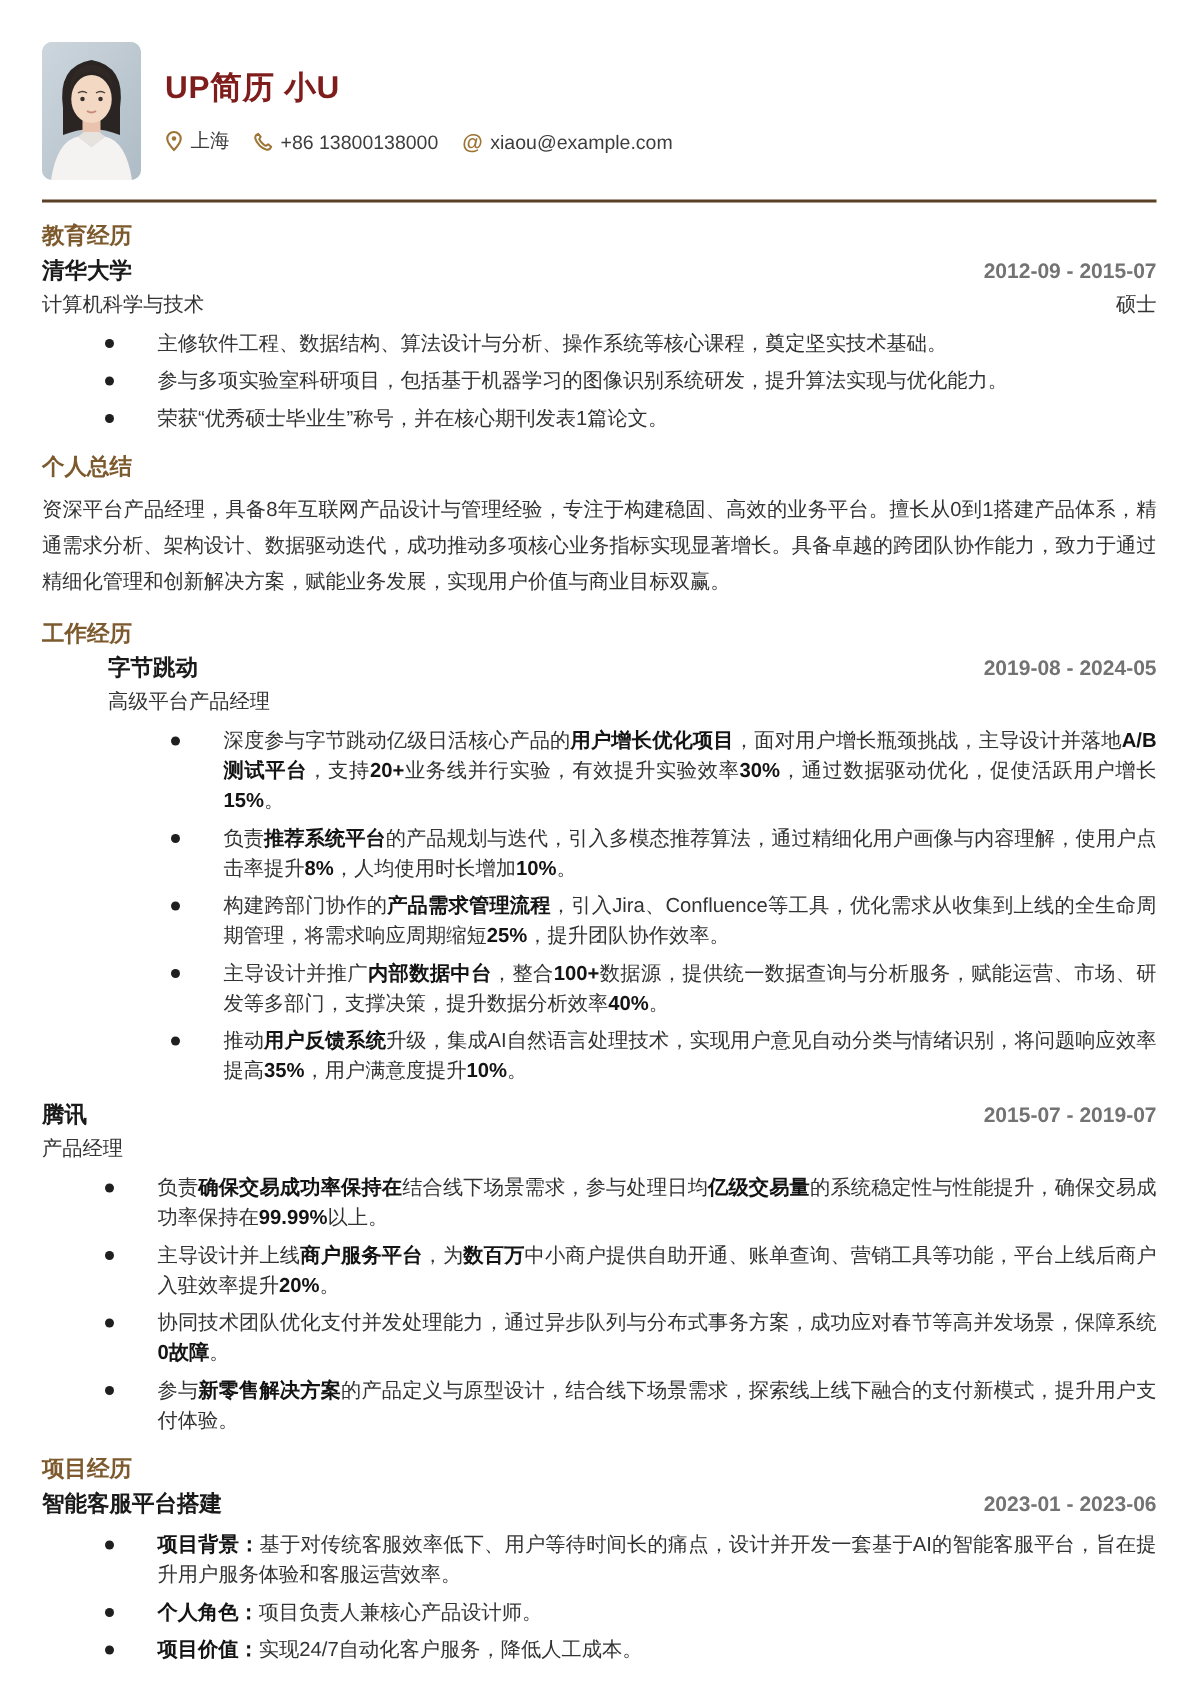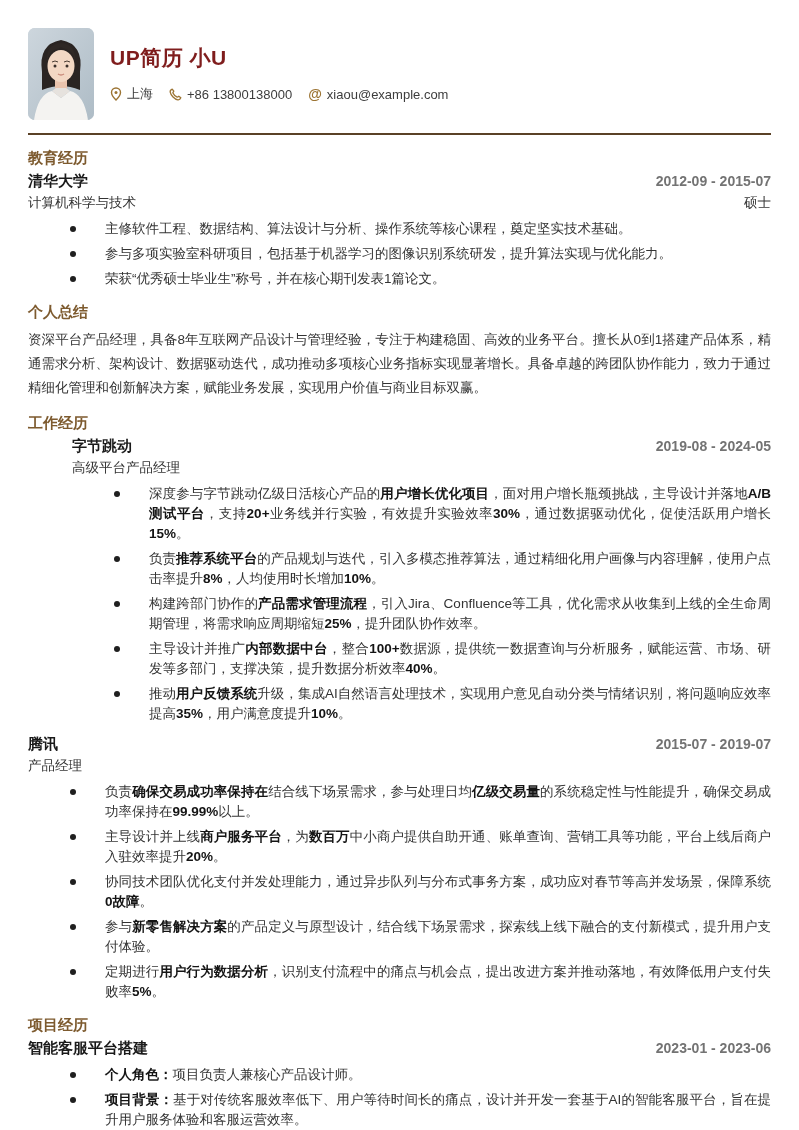--- a/index.html
+++ b/index.html
@@ -166,32 +166,31 @@
         <span class="date">2015-07 - 2019-07</span>
       </div>
       <div class="row sub-row">
         <span class="role">产品经理</span>
       </div>
       <ul class="bullets">
         <li><span>负责</span><span class="bold">确保交易成功率保持在</span><span>结合线下场景需求，参与处理日均</span><span class="bold">亿级交易量</span><span>的系统稳定性与性能提升，确保交易成功率保持在</span><span class="bold">99.99%</span><span>以上。</span></li>
         <li><span>主导设计并上线</span><span class="bold">商户服务平台</span><span>，为</span><span class="bold">数百万</span><span>中小商户提供自助开通、账单查询、营销工具等功能，平台上线后商户入驻效率提升</span><span class="bold">20%</span><span>。</span></li>
         <li><span>协同技术团队优化支付并发处理能力，通过异步队列与分布式事务方案，成功应对春节等高并发场景，保障系统</span><span class="bold">0故障</span><span>。</span></li>
         <li><span>参与</span><span class="bold">新零售解决方案</span><span>的产品定义与原型设计，结合线下场景需求，探索线上线下融合的支付新模式，提升用户支付体验。</span></li>
-        <li><span>定期进行</span><span class="bold">用户行为数据分析</span><span>，识别支付流程中的痛点与机会点，提出改进方案并推动落地，有效降低用户支付失败率</span><span class="bold">5%</span><span>。</span></li>
       </ul>
     </div>
   </div>
 
   <div>
     <div class="section-title">项目经历</div>
     <div class="row entry-head">
       <span class="org">智能客服平台搭建</span>
       <span class="date">2023-01 - 2023-06</span>
     </div>
     <ul class="bullets">
+      <li><span class="bold">项目背景：</span><span>基于对传统客服效率低下、用户等待时间长的痛点，设计并开发一套基于AI的智能客服平台，旨在提升用户服务体验和客服运营效率。</span></li>
       <li><span class="bold">个人角色：</span><span>项目负责人兼核心产品设计师。</span></li>
-      <li><span class="bold">项目背景：</span><span>基于对传统客服效率低下、用户等待时间长的痛点，设计并开发一套基于AI的智能客服平台，旨在提升用户服务体验和客服运营效率。</span></li>
       <li><span class="bold">项目价值：</span><span>实现24/7自动化客户服务，降低人工成本。</span></li>
 
     </ul>
   </div>
 
 </div>
 
 </body></html>

